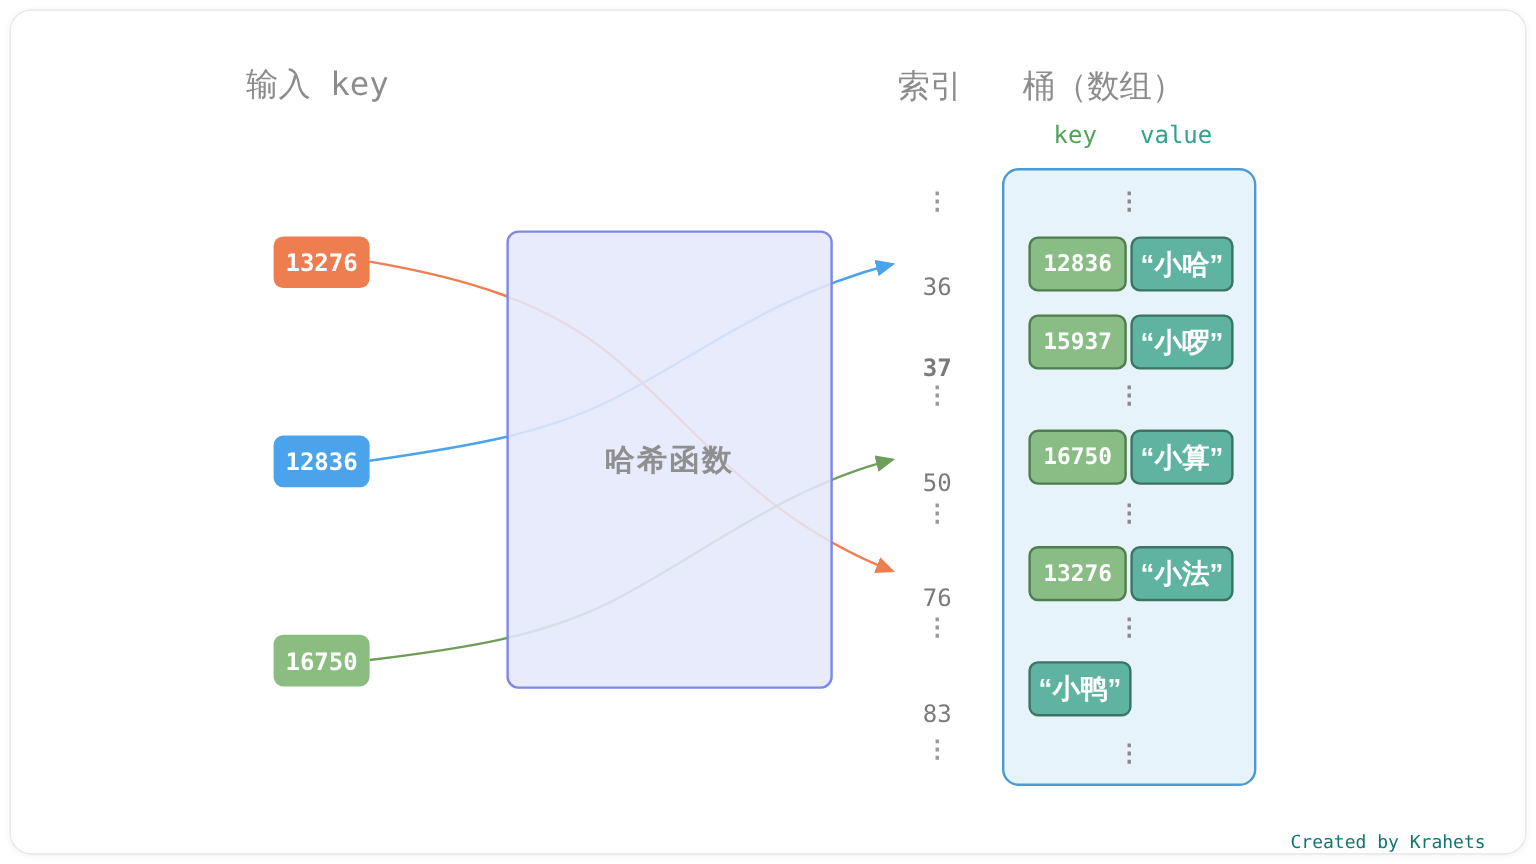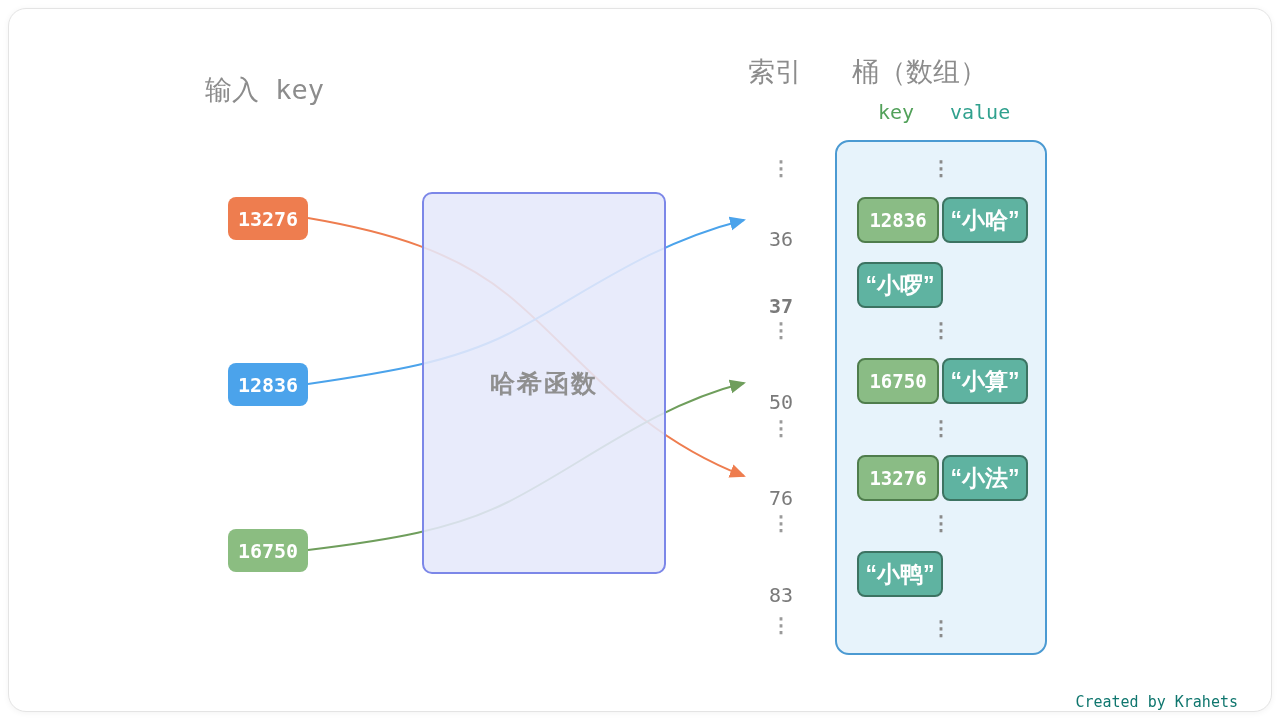--- a/index.html
+++ b/index.html
@@ -19,21 +19,21 @@
     box-shadow: 0 1px 6px rgba(0,0,0,0.05);
   }
 
   .title {
     position: absolute;
     font-size: 27px;
     color: #8c8c8c;
     font-family: "DejaVu Sans Mono", "Liberation Sans", sans-serif;
     white-space: nowrap;
   }
-  #title-input { left: 205px; top: 72px; }
+  #title-input { left: 205px; top: 52px; }
   #title-index { left: 748px; top: 54px; }
   #title-bucket { left: 852px; top: 54px; }
 
   .col-label {
     position: absolute;
     top: 100px;
     font: 20px "DejaVu Sans Mono", monospace;
     white-space: nowrap;
   }
   #label-key   { left: 878px; color: #52a15a; }
@@ -50,21 +50,21 @@
   }
   #keybox-0 { top: 197px; background: #ee7d4f; }
   #keybox-1 { top: 363px; background: #4ba3eb; }
   #keybox-2 { top: 529px; background: #8bbd81; }
 
   .arrows { position: absolute; left: 0; top: 0; pointer-events: none; }
 
   .hashbox {
     position: absolute;
     left: 422px; top: 192px;
-    width: 244px; height: 382px;
+    width: 272px; height: 382px;
     background: rgba(229, 232, 250, 0.88);
     border: 2px solid #7c87e8;
     border-radius: 10px;
     display: flex; flex-direction: row;
     align-items: center; justify-content: center;
     gap: 18px;
   }
   .hash-title {
     font-size: 25px;
     font-weight: bold;
@@ -210,20 +210,21 @@
 <div class="vdots in-bucket" id="bdot-1">⋮</div>
 <div class="vdots in-bucket" id="bdot-2">⋮</div>
 <div class="vdots in-bucket" id="bdot-3">⋮</div>
 <div class="vdots in-bucket" id="bdot-4">⋮</div>
 
 <div class="pair" id="pair-0">
   <div class="kcell">12836</div>
   <div class="vcell">“小哈”</div>
 </div>
 <div class="pair" id="pair-1">
+  <div class="kcell">15937</div>
   <div class="vcell">“小啰”</div>
 </div>
 <div class="pair" id="pair-2">
   <div class="kcell">16750</div>
   <div class="vcell">“小算”</div>
 </div>
 <div class="pair" id="pair-3">
   <div class="kcell">13276</div>
   <div class="vcell">“小法”</div>
 </div>

